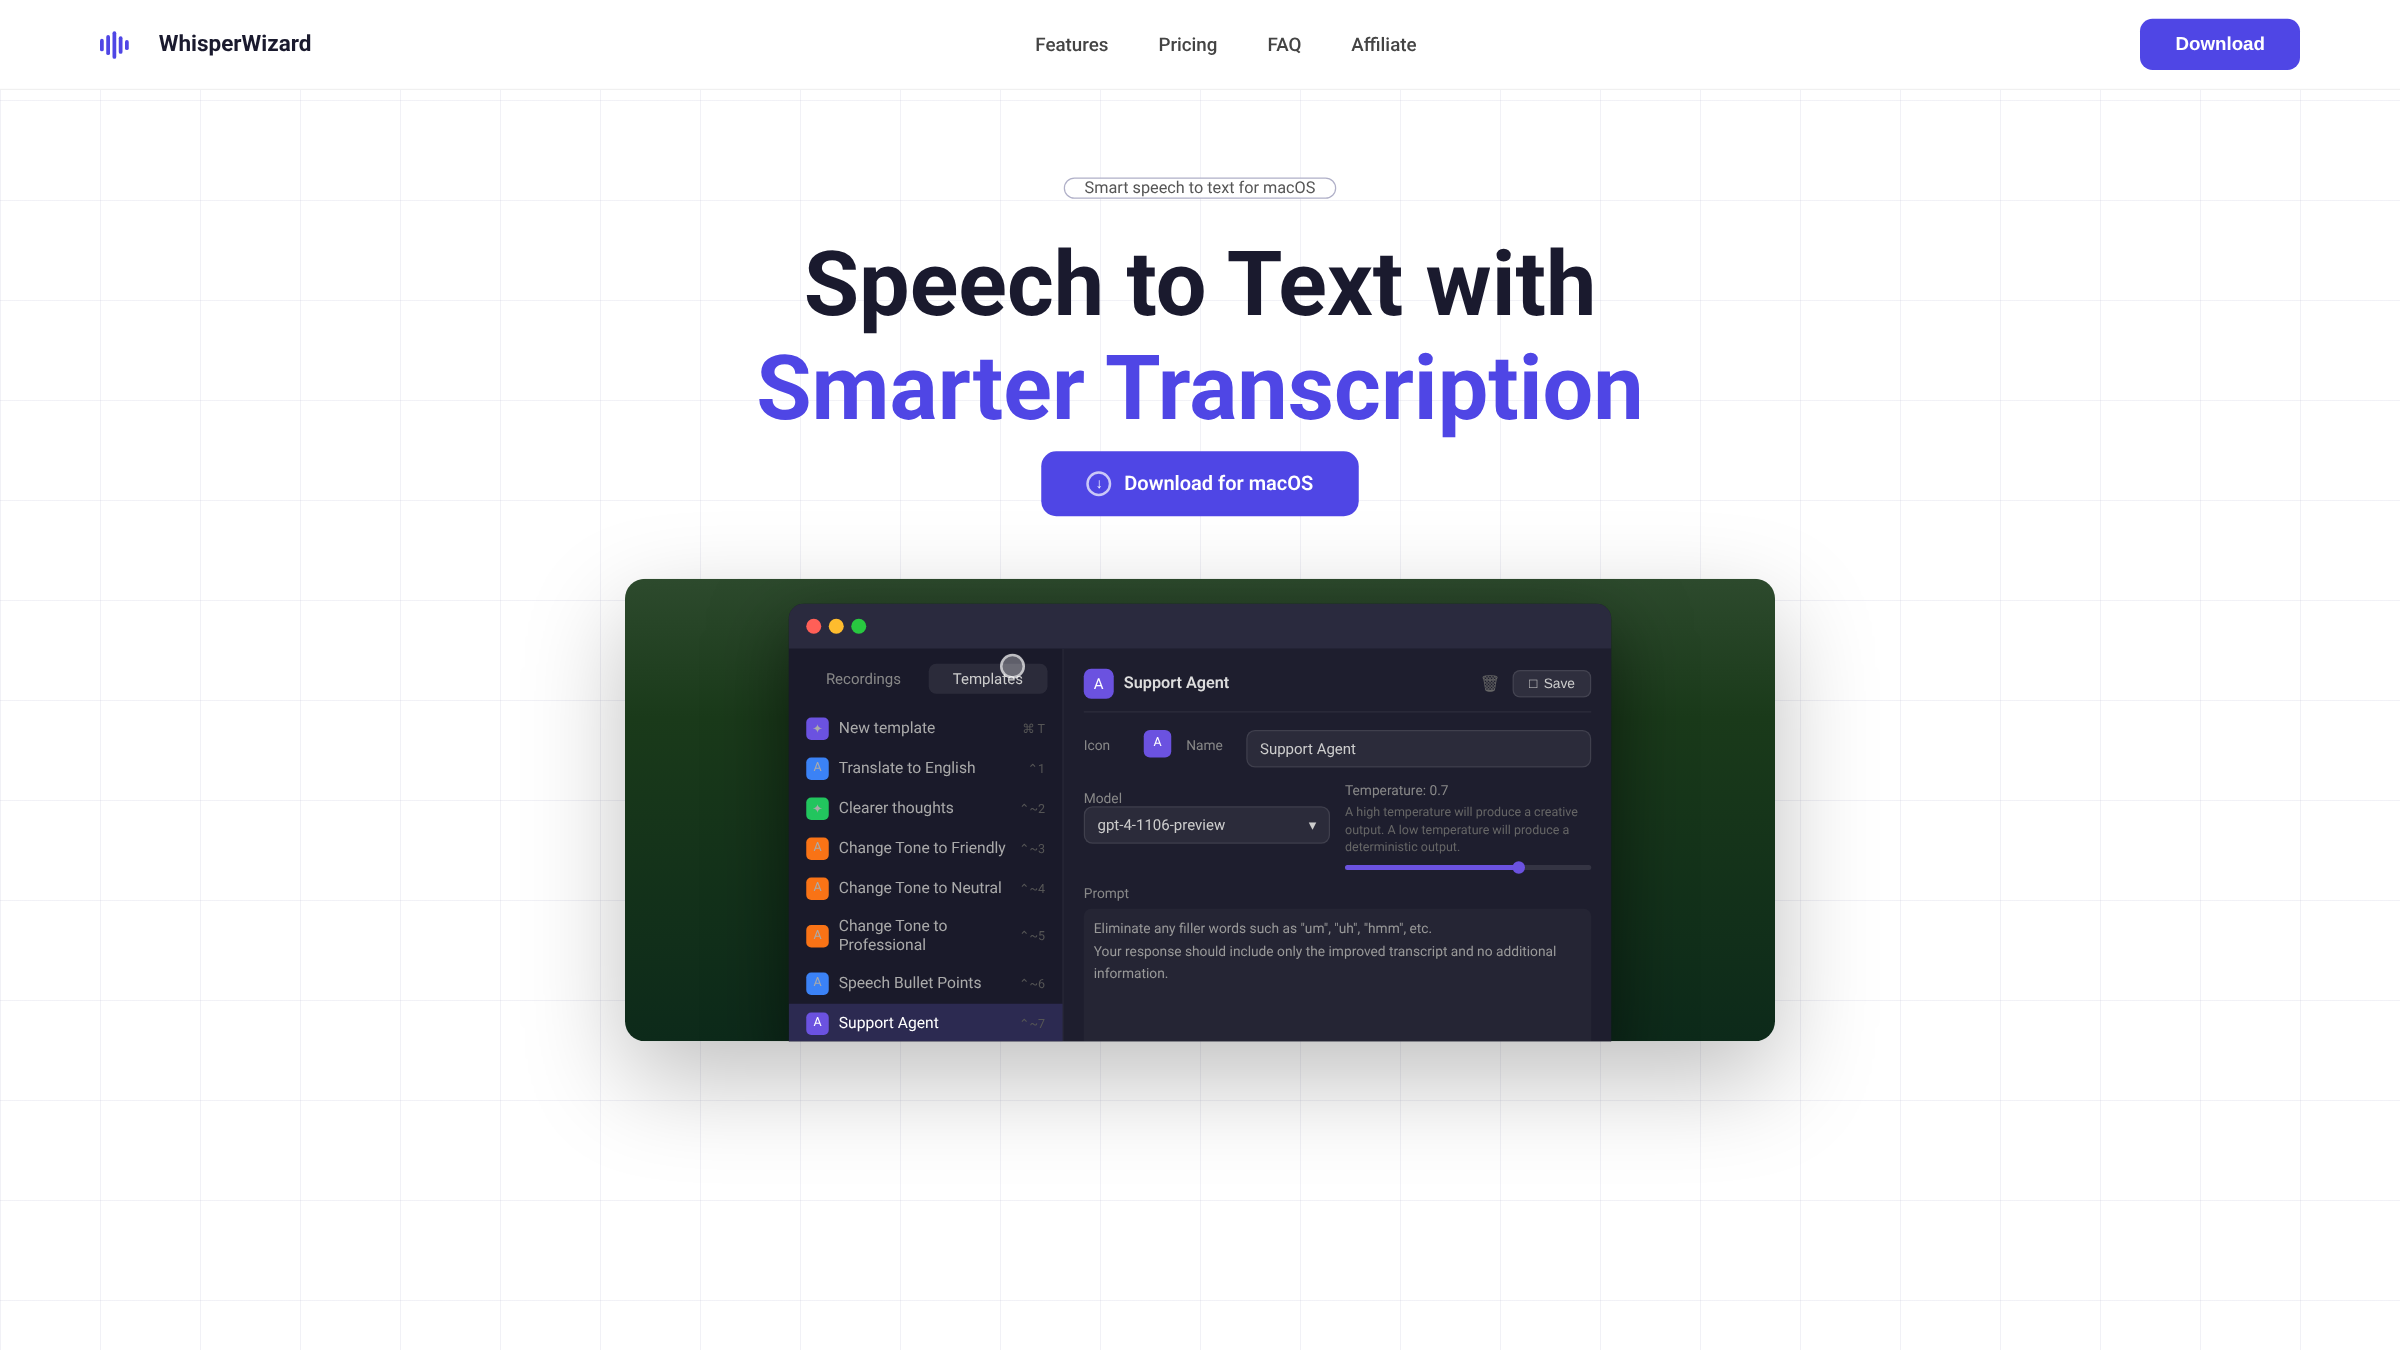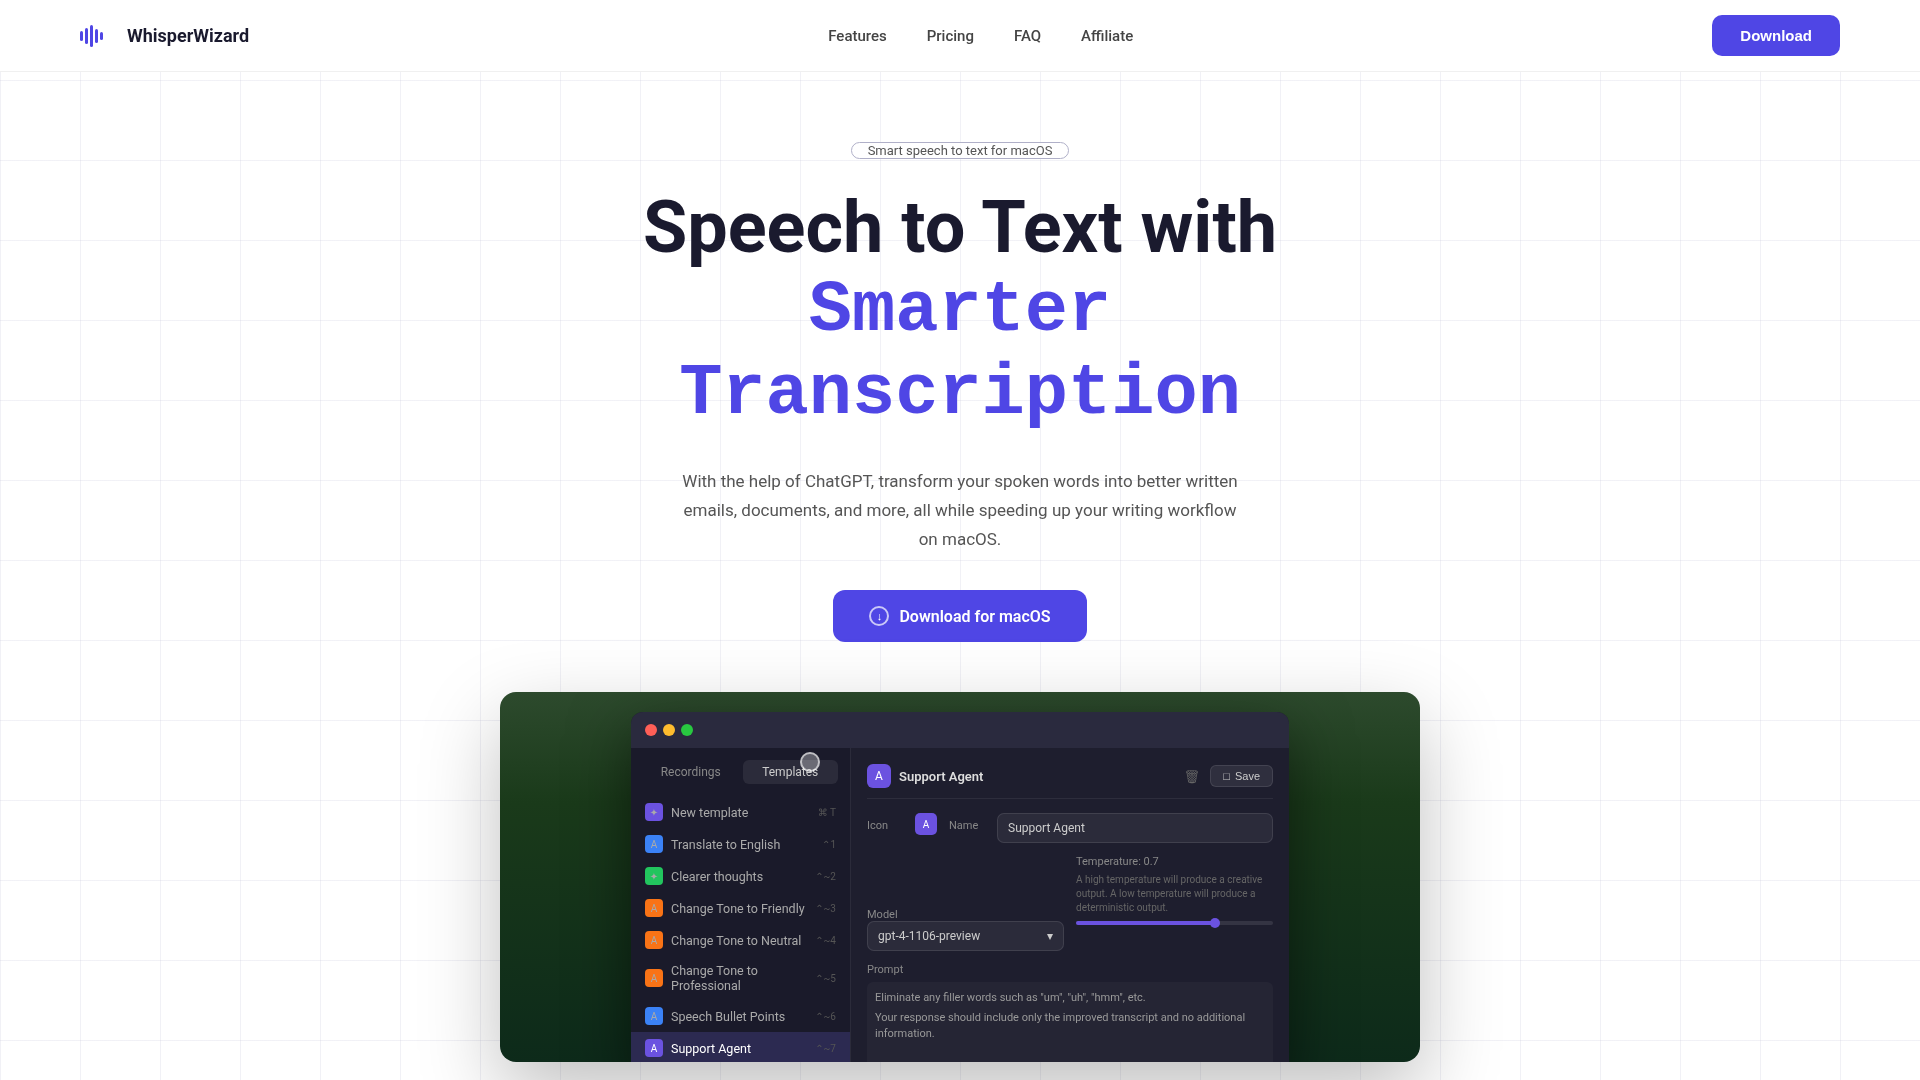--- a/index.html
+++ b/index.html
@@ -101,21 +101,20 @@
       font-size: 72px;
       font-weight: 700;
       line-height: 1.15;
       color: #1a1a2e;
       margin-bottom: 8px;
       max-width: 720px;
     }
     .hero-title-accent {
       color: #4f46e5;
       display: block;
-      font-family: Liberation Mono, monospace;
     }
     .hero-subtitle {
       font-size: 17px;
       color: #555;
       max-width: 560px;
       line-height: 1.7;
       margin: 24px 0 36px;
     }
     .btn-download-hero {
       display: inline-flex;
@@ -349,21 +348,21 @@
       font-size: 10px;
       color: #fff;
       flex-shrink: 0;
     }
 
     .model-row {
       display: flex;
       gap: 12px;
       margin-bottom: 12px;
     }
-    .model-left { flex: 1; margin-top: 47px; }
+    .model-left { flex: 1; }
     .model-right { flex: 1; }
     .model-select {
       background: rgba(255,255,255,0.06);
       border: 1px solid rgba(255,255,255,0.1);
       border-radius: 7px;
       padding: 7px 10px;
       font-size: 12px;
       color: #ccc;
       display: flex;
       align-items: center;
@@ -457,21 +456,20 @@
 
   <button class="btn-download-nav">Download</button>
 </nav>
 
 <section class="hero">
   <div class="hero-badge">Smart speech to text for macOS</div>
   <h1 class="hero-title">
     <span>Speech to Text with</span>
     <span class="hero-title-accent">Smarter Transcription</span>
   </h1>
-  <p class="hero-subtitle">With the help of ChatGPT, transform your spoken words into better written emails, documents, and more, all while speeding up your writing workflow on macOS.</p>
   <a href="#" class="btn-download-hero">
     <div class="download-icon-circle">↓</div>
     <span>Download for macOS</span>
   </a>
 </section>
 
 <div class="app-screenshot-wrapper">
   <div class="app-bg">
     <div class="mac-window">
 

